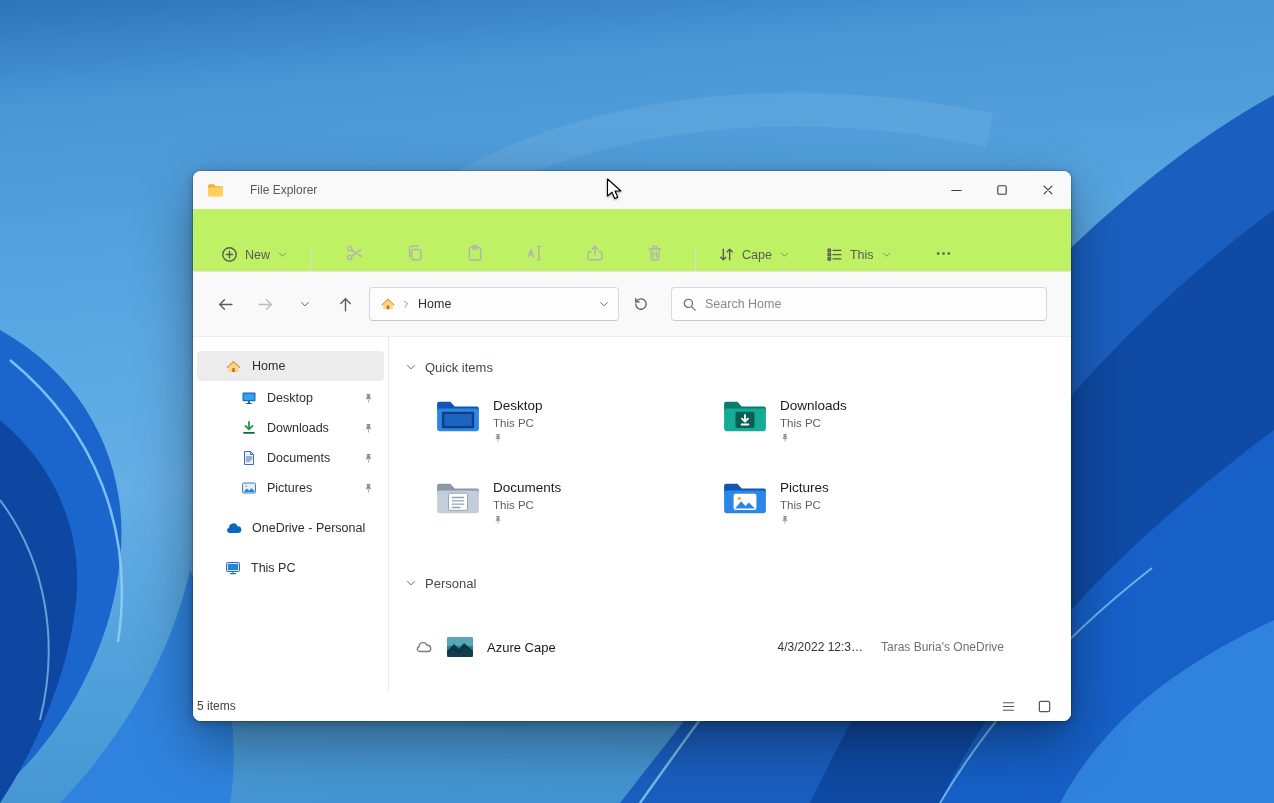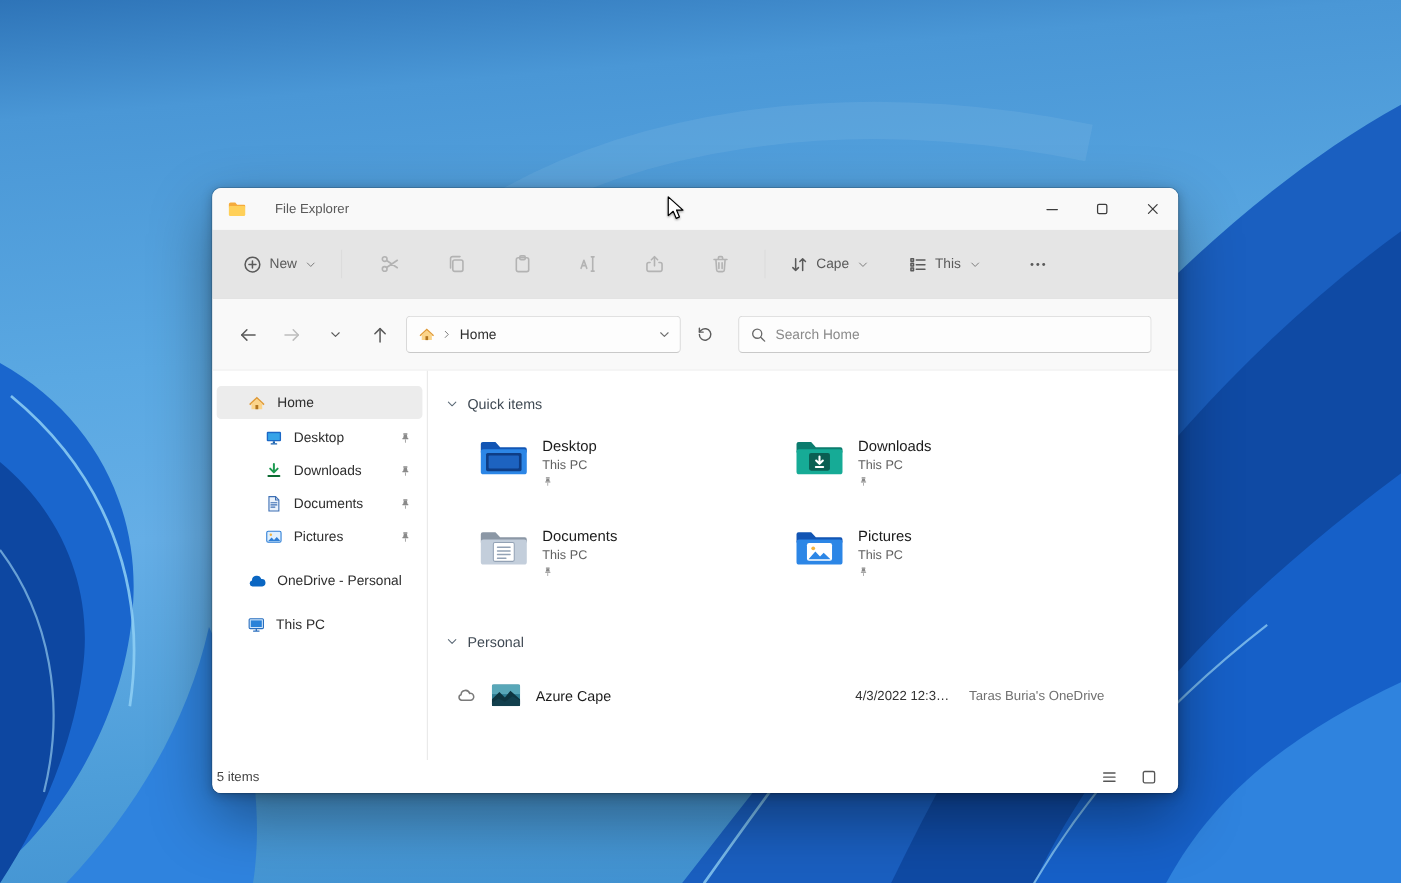--- a/index.html
+++ b/index.html
@@ -17,21 +17,21 @@
     background:#fff;border-radius:8px;overflow:hidden;
     box-shadow:0 2px 10px rgba(0,0,0,.25),0 22px 55px rgba(0,0,0,.38),0 0 0 1px rgba(0,0,0,.15);
     display:flex;flex-direction:column;
   }
   .titlebar{height:38px;flex:0 0 auto;background:#f9f9f9;display:flex;align-items:center;}
   .app-icon{margin-left:14px;width:17px;height:17px;display:flex;}
   .win-title{margin-left:26px;font-size:12px;color:#595959;}
   .win-controls{margin-left:auto;display:flex;height:100%;}
   .win-btn{width:46px;height:100%;display:flex;align-items:center;justify-content:center;background:none;border:none;color:#3c3c3c;cursor:default;}
 
-  .toolbar{height:63px;flex:0 0 auto;background:#e5e5e5;border-bottom:1px solid #e3e3e3;display:flex;align-items:center;padding:0 12px 0 18px;}
+  .toolbar{height:63px;flex:0 0 auto;background:#bef264;border-bottom:1px solid #e3e3e3;display:flex;align-items:flex-end;padding:0 12px 0 18px;}
   .tb-btn{display:flex;align-items:center;gap:7px;background:none;border:none;border-radius:4px;padding:8px 10px;font-size:12.5px;color:#4b4b4b;}
   .tb-icon-btn{width:44px;height:36px;display:flex;align-items:center;justify-content:center;background:none;border:none;border-radius:4px;}
   .tb-icon-btn + .tb-icon-btn{margin-left:16px;}
   .tb-disabled{color:#b3b3b3;}
   .tb-enabled{color:#5a5a5a;}
   .tb-sep{width:1px;height:26px;background:#dcdcdc;margin:0 12px;}
   .first-icon{margin-left:10px;}
   .ml18{margin-left:18px;} .ml16{margin-left:16px;} .ml20{margin-left:20px;}
 
   .navrow{height:65px;flex:0 0 auto;background:#f9f9f9;border-bottom:1px solid #ededed;display:flex;align-items:center;padding:0 12px 0 16px;}
@@ -57,21 +57,21 @@
 
   .main{flex:1;padding:14px 0 0 16px;overflow:hidden;position:relative;}
   .section-header{display:flex;align-items:center;gap:8px;height:20px;margin-top:6px;font-size:13px;color:#404a54;}
   .section-header .chev{color:#5d6b78;display:flex;}
   .tile-grid{margin:14px 0 0 30px;display:grid;grid-template-columns:287px 287px;grid-auto-rows:82px;}
   .tile{display:flex;align-items:flex-start;gap:12px;padding-top:6px;}
   .tile-text{display:flex;flex-direction:column;}
   .tile-name{font-size:13.5px;color:#1b1b1b;line-height:1.35;}
   .tile-loc{font-size:11.5px;color:#5f5f5f;margin-top:2px;}
   .tile-pin{margin-top:4px;color:#8a8a8a;display:flex;}
-  .fav-row{margin-top:24px;height:30px;display:grid;grid-template-columns:26px 34px 1fr 110px 182px;column-gap:6px;align-items:center;padding:0 20px 0 10px;}
+  .fav-row{margin-top:39px;height:30px;display:grid;grid-template-columns:26px 34px 1fr 110px 182px;column-gap:6px;align-items:center;padding:0 20px 0 10px;}
   .fav-name{font-size:13px;color:#1b1b1b;}
   .fav-date{font-size:12px;color:#333;text-align:right;white-space:nowrap;}
   .fav-source{font-size:12px;color:#707070;padding-left:12px;white-space:nowrap;}
   .thumb{width:26px;height:20px;border-radius:2px;overflow:hidden;display:flex;}
 
   .statusbar{height:30px;flex:0 0 auto;background:#fff;display:flex;align-items:center;padding:0 14px 0 4px;font-size:12px;color:#444;}
   .status-icons{margin-left:auto;display:flex;gap:10px;}
   .status-btn{width:26px;height:24px;display:flex;align-items:center;justify-content:center;background:none;border:none;border-radius:3px;color:#555;}
 
   svg.stroke{fill:none;stroke:currentColor;stroke-width:1.3;stroke-linecap:round;stroke-linejoin:round;}

